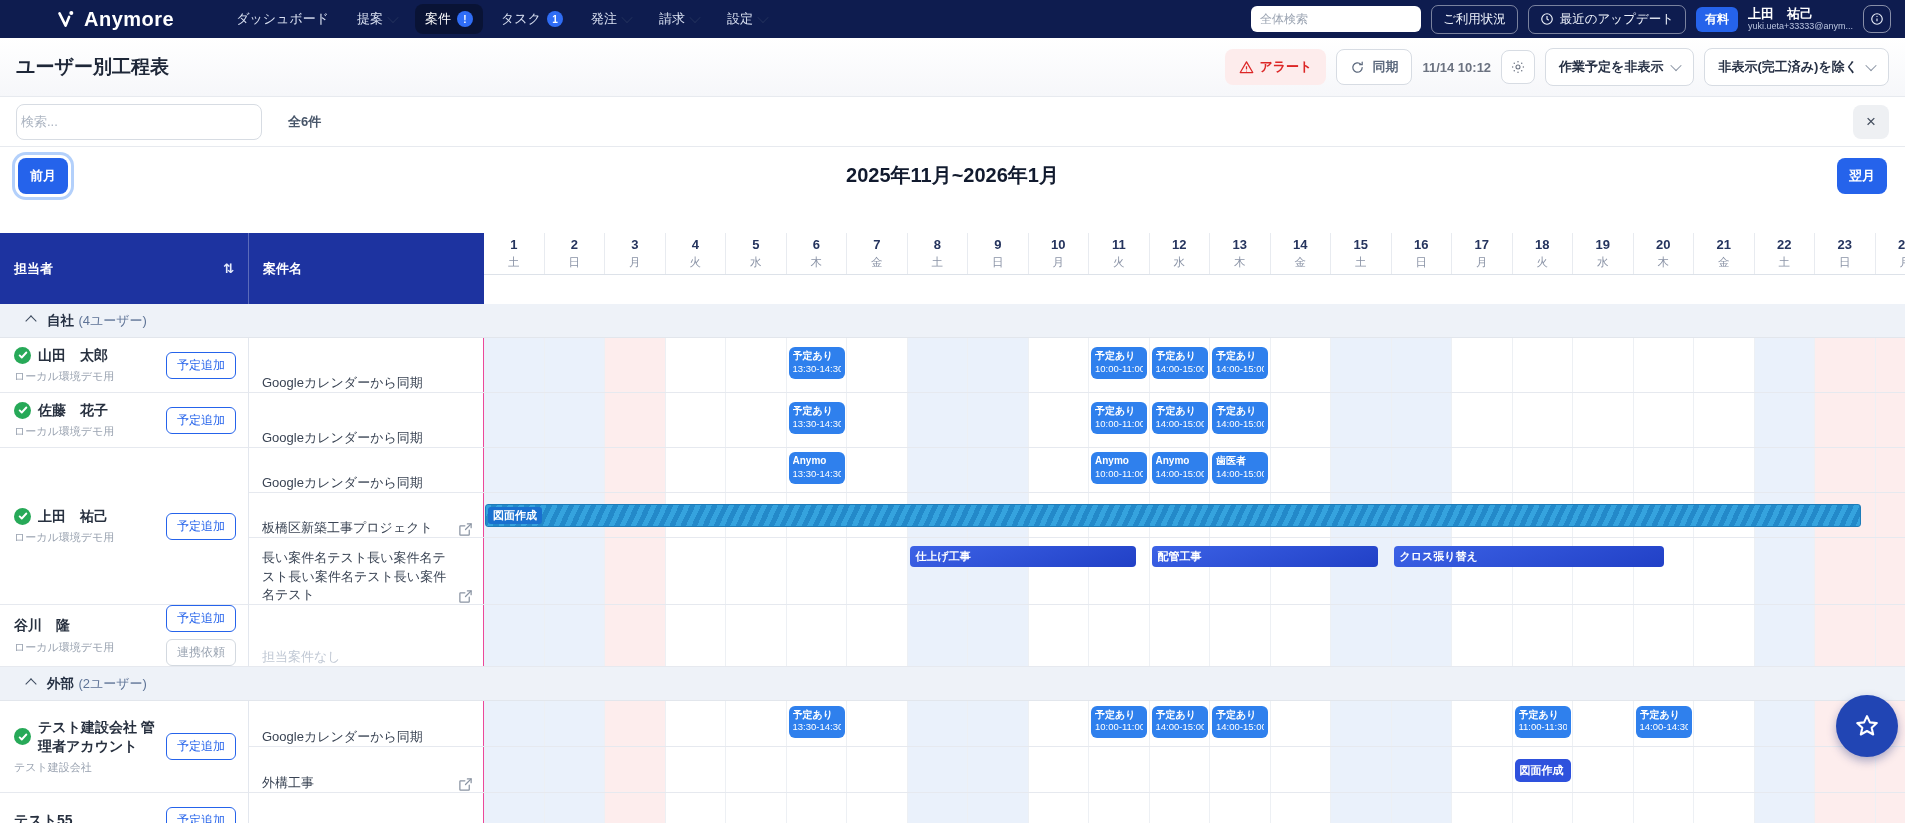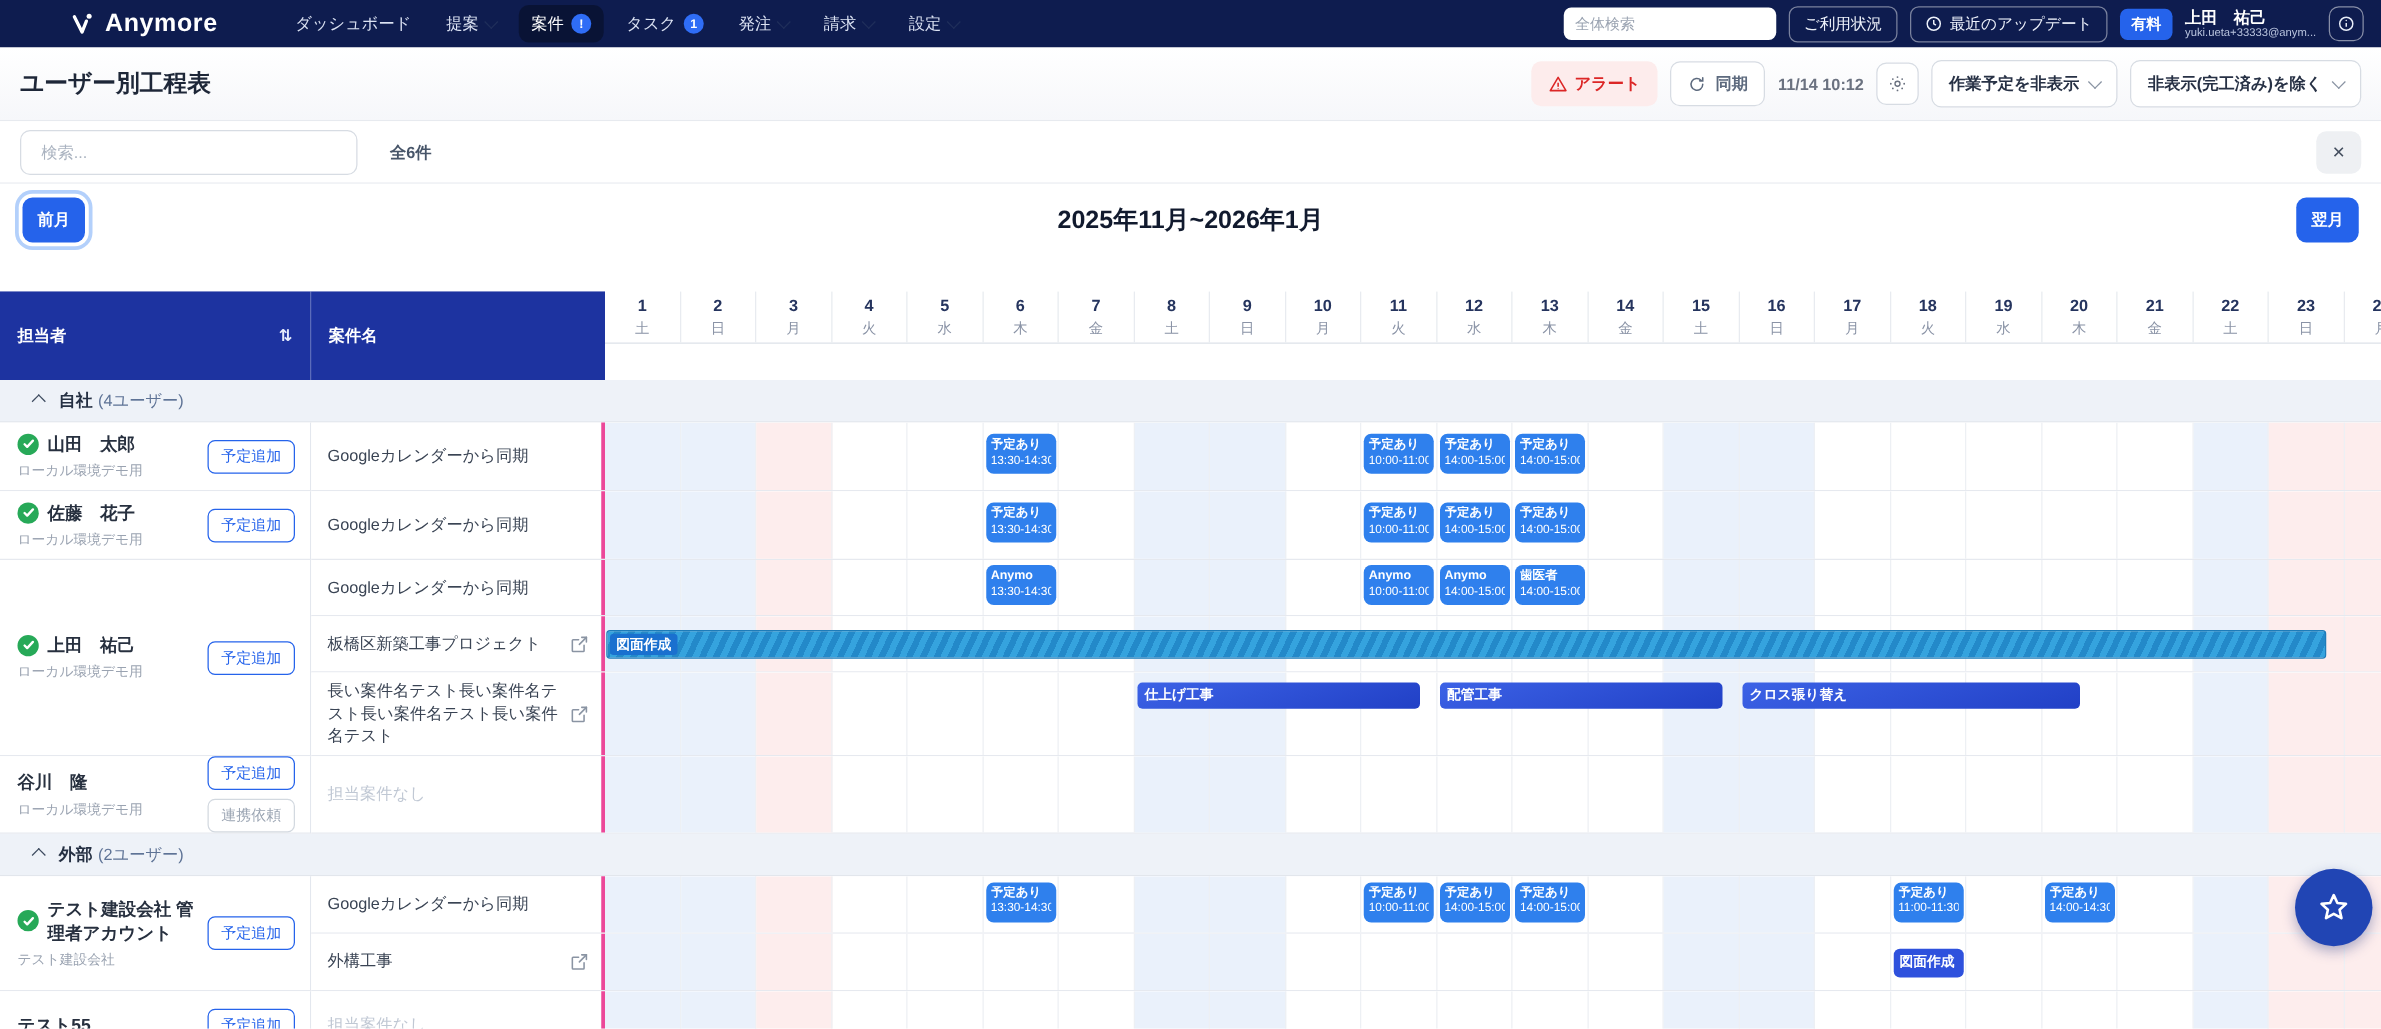--- a/index.html
+++ b/index.html
@@ -32,21 +32,21 @@
   .ptitle{font-size:19px;font-weight:bold;color:#1e2738;margin:0;}
   .phead-right{margin-left:auto;display:flex;align-items:center;gap:10px;}
   .alert-btn{display:flex;align-items:center;gap:6px;background:#fdecec;border:none;color:#dc2626;font-size:13px;font-weight:bold;border-radius:8px;padding:9px 14px;cursor:pointer;}
   .sync-btn{display:flex;align-items:center;gap:7px;background:#fff;border:1px solid #d7dce3;color:#5d6a7e;font-size:13px;font-weight:bold;border-radius:8px;padding:8px 13px;cursor:pointer;}
   .stamp{color:#6b7280;font-size:13px;font-weight:bold;}
   .icon-btn{width:34px;height:34px;border-radius:8px;border:1px solid #d7dce3;background:#fff;display:flex;align-items:center;justify-content:center;cursor:pointer;color:#6b7280;}
   .drop-btn{display:flex;align-items:center;gap:9px;background:#fff;border:1px solid #d7dce3;color:#273145;font-size:13px;font-weight:bold;border-radius:8px;padding:9px 13px;cursor:pointer;white-space:nowrap;}
   .drop-btn .chev{color:#8a94a3;}
   
   .fbar{top:97px;height:50px;background:#fff;border-bottom:1px solid #e7eaef;display:flex;align-items:center;padding:0 16px;gap:26px;}
-  .f-search{width:236px;height:34px;border:1px solid #d7dce3;border-radius:8px;padding:0 16px;font-size:13px;outline:none;color:#000000;}
+  .f-search{width:236px;height:34px;border:1px solid #d7dce3;border-radius:8px;padding:0 4px;font-size:13px;outline:none;color:#000000;}
   .f-search::placeholder{color:#aab3c0;}
   .f-count{font-size:13px;font-weight:bold;color:#475569;}
   .close-btn{margin-left:auto;width:36px;height:34px;border:none;border-radius:8px;background:#eef0f3;color:#444e5e;font-size:17px;display:flex;align-items:center;justify-content:center;cursor:pointer;}
   
   .mnav{top:147px;height:57px;background:#fff;display:flex;align-items:center;padding:0 18px;position:absolute;}
   .mbtn{background:#2563eb;color:#fff;border:none;border-radius:8px;padding:9px 12px;font-size:13px;font-weight:bold;cursor:pointer;}
   .mbtn.prev{box-shadow:0 0 0 3px #fff,0 0 0 6px #b3d0fb;}
   .mtitle{position:absolute;left:50%;transform:translateX(-50%);font-size:20px;font-weight:bold;color:#111a2e;}
   .mbtn.next{margin-left:auto;}
   
@@ -75,21 +75,21 @@
   .uname-line{display:flex;align-items:center;gap:7px;}
   .uname{font-size:14px;font-weight:bold;color:#27303f;line-height:1.3;}
   .uorg{font-size:11px;color:#9aa3b1;margin-top:5px;}
   .vicon{width:17px;height:17px;border-radius:50%;background:#27a958;display:inline-flex;align-items:center;justify-content:center;flex:none;}
   .ubtns{display:flex;flex-direction:column;gap:7px;align-items:flex-end;flex:none;}
   .act{font-size:12px;border-radius:6px;padding:4px 10px;background:#fff;cursor:pointer;white-space:nowrap;}
   .act.primary{border:1px solid #2563eb;color:#2563eb;}
   .act.muted{border:1px solid #d3d9e0;color:#9aa4b2;}
   .ustack{flex:1;}
   .prow{display:flex;border-bottom:1px solid #e6e9ef;box-sizing:border-box;background:#fff;}
-  .pcell{width:235px;flex:none;border-right:3px solid #ec4899;display:flex;align-items:center;gap:6px;padding:0 10px 0 13px;box-sizing:border-box;}
+  .pcell{width:235px;flex:none;border-right:1px solid #ec4899;display:flex;align-items:flex-end;gap:6px;padding:0 10px 0 13px;box-sizing:border-box;}
   .pname{flex:1;font-size:13px;color:#3a4454;line-height:1.4;}
   .pname.empty{color:#c0c8d4;}
   .lnk{flex:none;cursor:pointer;}
   .grid{position:relative;width:1421px;flex:none;overflow:hidden;}
   .dcol{position:absolute;top:0;border-right:1px solid #edf0f4;box-sizing:border-box;}
   .dcol.w{background:#eaf1fb;}
   .dcol.h{background:#fdeded;}
   .chip{position:absolute;width:56px;background:#2f80ed;border-radius:6px;color:#fff;padding:3px 4px 4px;box-sizing:border-box;z-index:2;cursor:pointer;}
   .ct{font-size:10px;font-weight:bold;line-height:1.25;white-space:nowrap;overflow:hidden;}
   .cs{font-size:9.5px;line-height:1.35;white-space:nowrap;overflow:hidden;}

